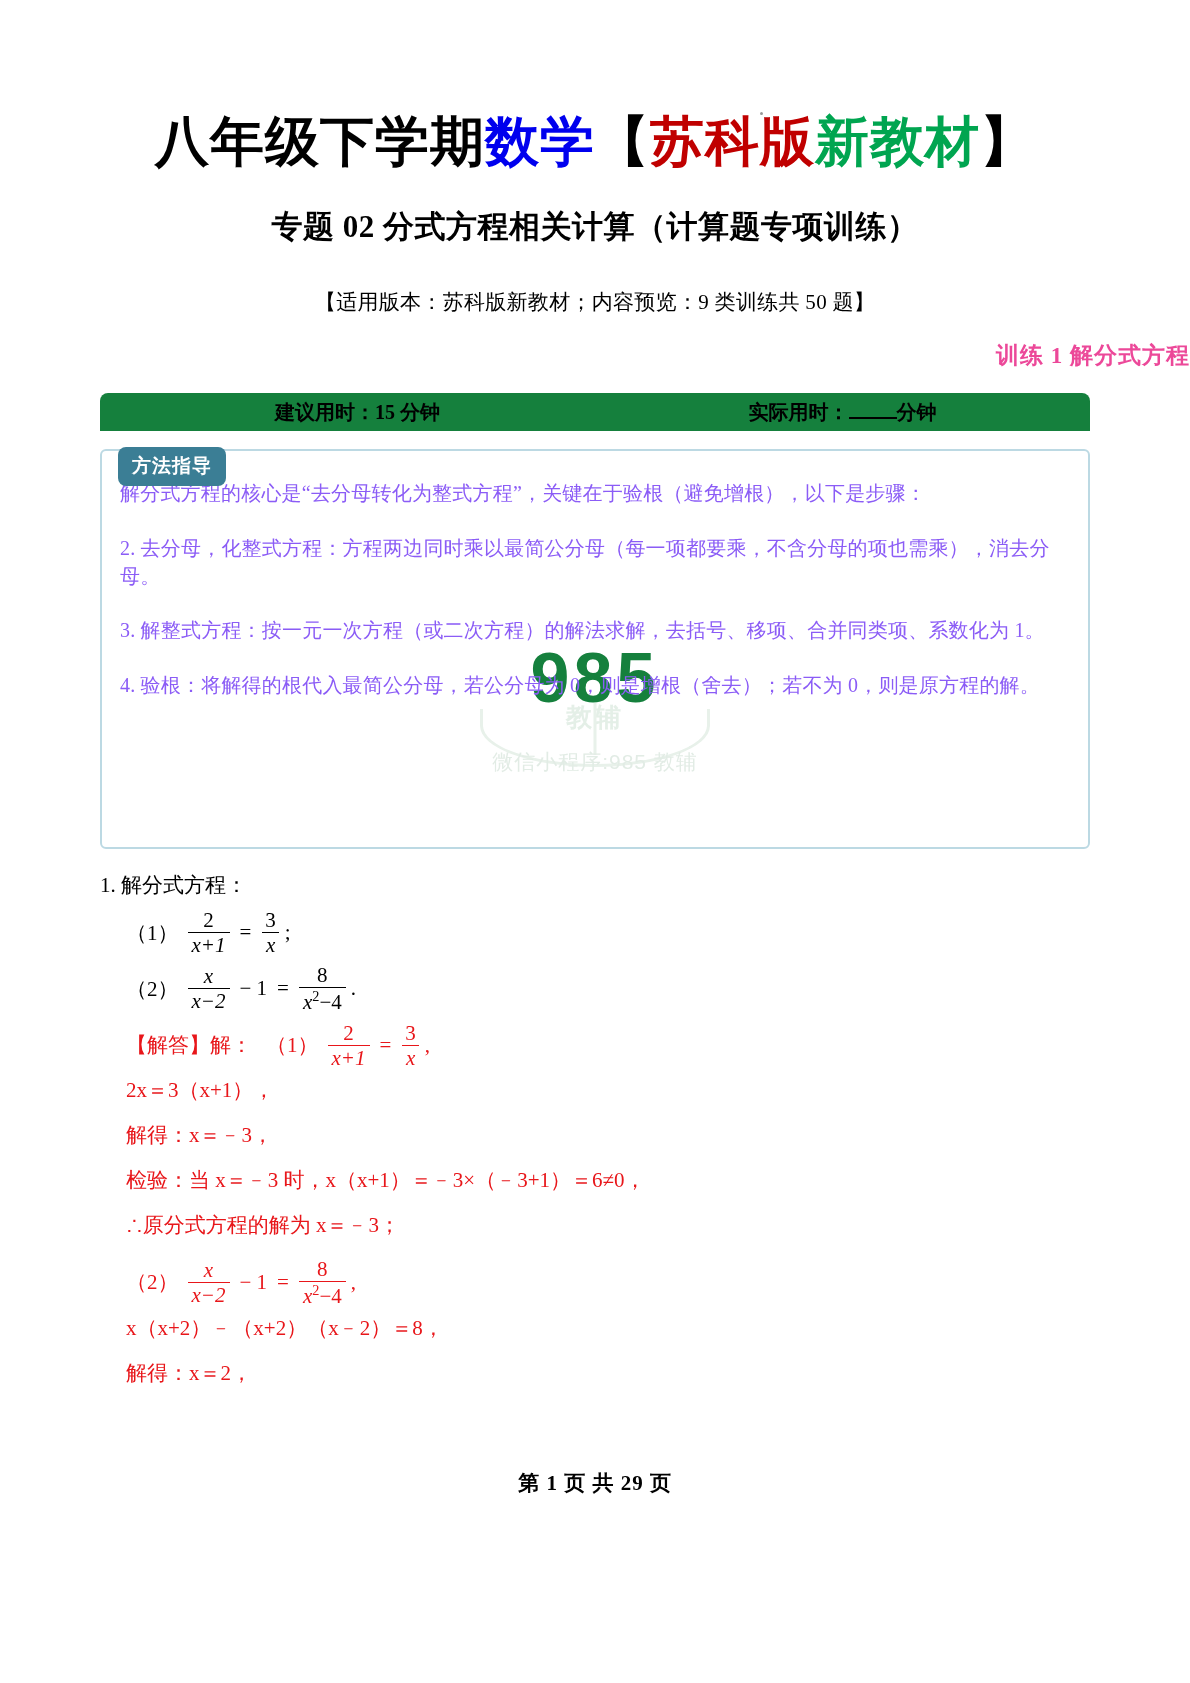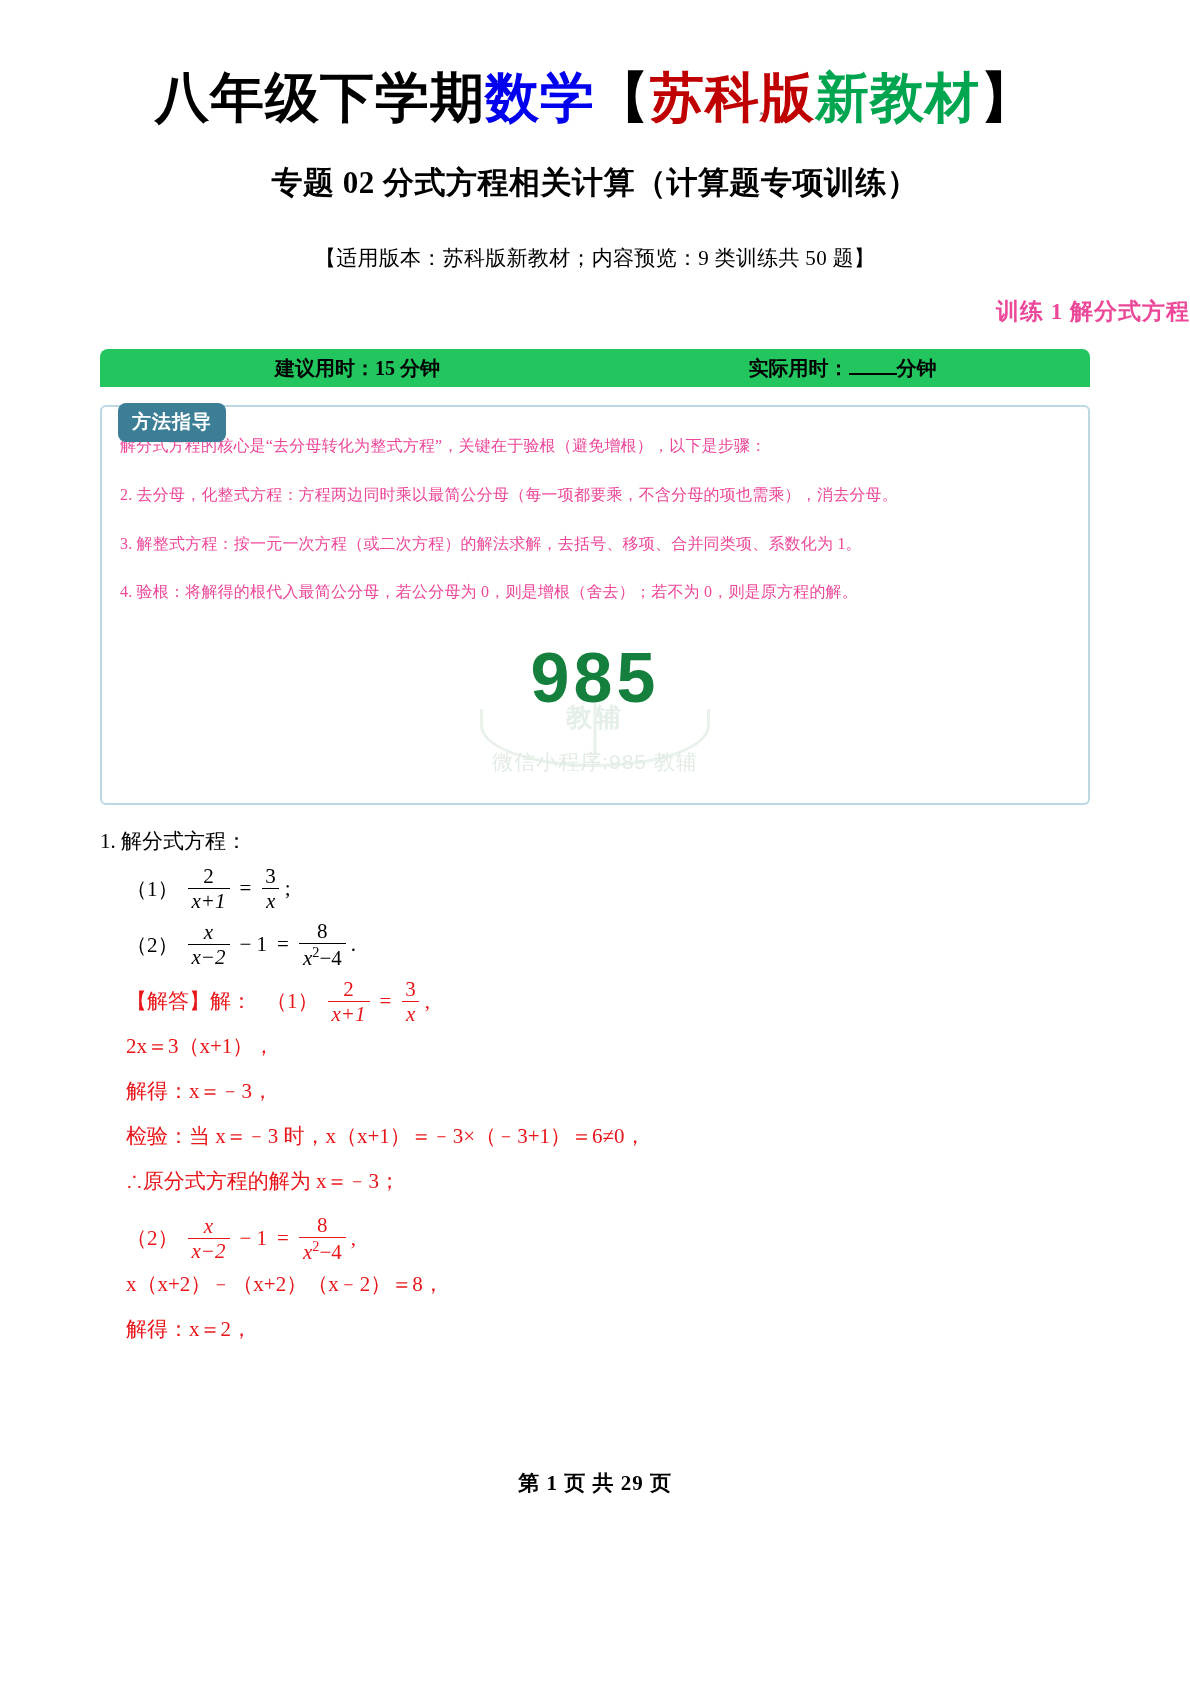--- a/index.html
+++ b/index.html
@@ -83,21 +83,21 @@
   .content { position: relative; z-index: 2; }
 
   
   .main-title {
     text-align: center;
     font-family: "Liberation Sans", sans-serif;
     font-weight: bold;
     font-size: 54px;
     letter-spacing: 1px;
     margin: 0;
-    padding-top: 68px;
+    padding-top: 112px;
     line-height: 1.08;
     white-space: nowrap;
   }
   .t-black { color: #000000; }
   .t-blue  { color: #0000ee; }
   .t-red   { color: #c00000; }
   .t-green { color: #00a550; }
 
   
   .sub-title {
@@ -125,21 +125,21 @@
     color: #ec4899;
     margin: 0;
     padding-top: 24px;
     letter-spacing: 1px;
   }
 
   
   .time-bar {
     margin: 22px 100px 0 100px;
     height: 38px;
-    background: #22c55e;
+    background: #15803d;
     border-radius: 8px 8px 0 0;
     display: flex;
     align-items: center;
     font-size: 20px;
     font-weight: bold;
     color: #000000;
   }
   .time-left  { width: 50%; text-align: center; padding-left: 20px; }
   .time-right { width: 50%; text-align: center; }
   .blank-underline { border-bottom: 2px solid #000; display: inline-block; width: 48px; }
@@ -166,23 +166,23 @@
   }
   .method-box {
     border: 2px solid #bcd9e3;
     border-radius: 6px;
     margin-top: 18px;
     padding: 28px 18px 20px 18px;
     min-height: 400px;
     background: transparent;
   }
   .method-line {
-    font-size: 16px;
+    font-size: 20px;
     line-height: 1.42;
-    color: #ec4899;
+    color: #8b5cf6;
     margin: 0 0 26px 0;
     letter-spacing: 0.2px;
     font-family: "Liberation Serif", serif;
   }
   .method-line:last-child { margin-bottom: 0; }
 
   
   .q-block { margin: 22px 100px 0 100px; }
   .q-stem {
     font-size: 21px;

